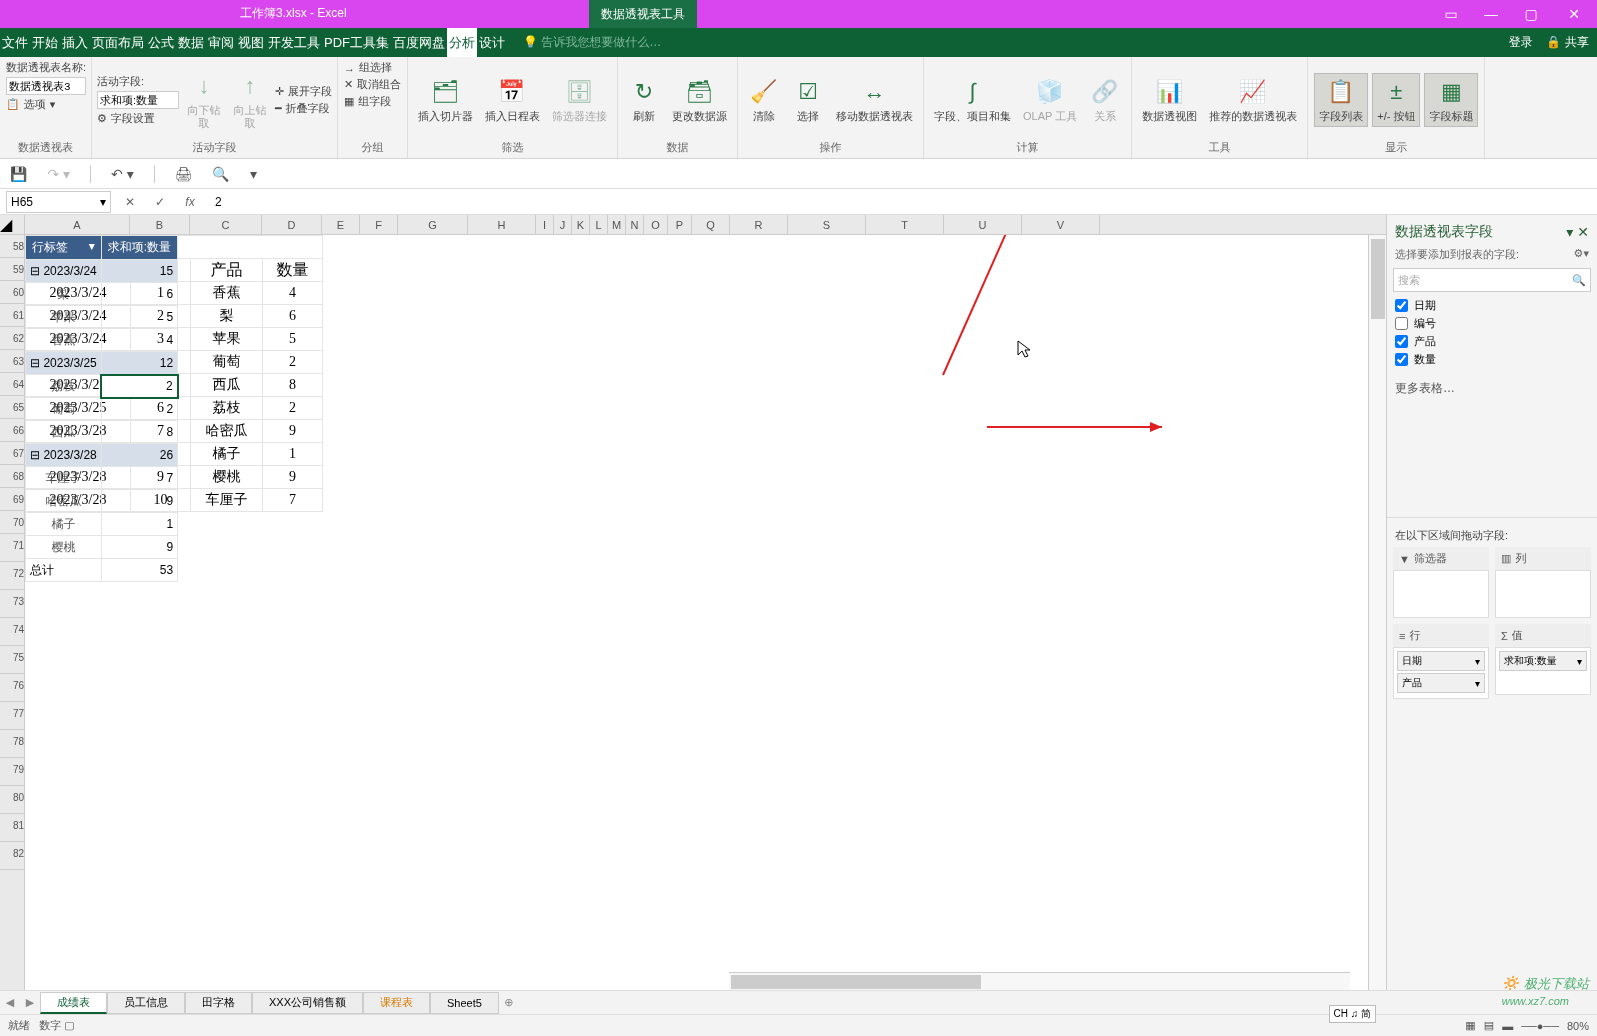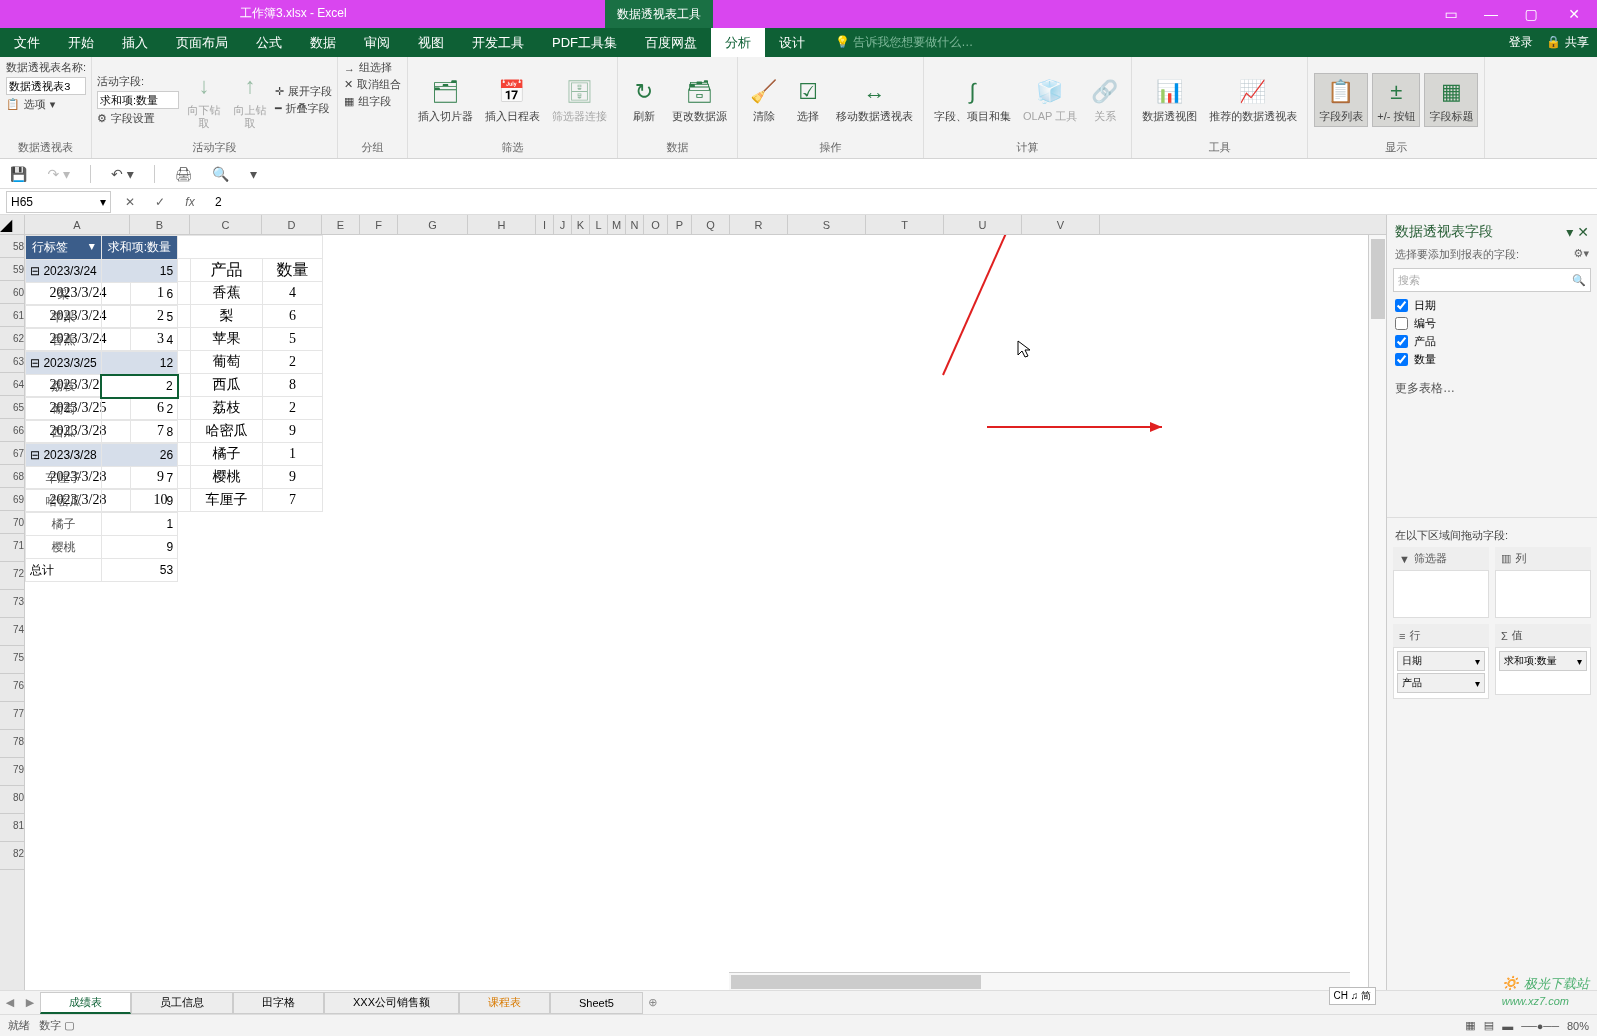--- a/index.html
+++ b/index.html
@@ -1,24 +1,24 @@
 <!DOCTYPE html>
 <html><head>
 <meta charset="utf-8">
 <style>
 *{box-sizing:border-box;margin:0;padding:0;font-family:"Microsoft YaHei",sans-serif}
 body{background:#fff;overflow:hidden;width:1597px;height:1036px;position:relative}
 .title-bar{height:28px;background:#d946ef;display:flex;align-items:center;color:#fff;font-size:12px;position:relative}
 .title-bar .doc-title{position:absolute;left:240px;top:5px;color:#fff}
-.title-bar .pt-tool{position:absolute;left:605px;background:#1a7044;height:28px;display:flex;align-items:center;padding:12px 12px}
+.title-bar .pt-tool{position:absolute;left:589px;background:#1a7044;height:28px;display:flex;align-items:center;padding:12px 12px}
 .title-bar .win-ctrl{position:absolute;right:0;display:flex}
 .title-bar .win-ctrl span{width:40px;height:28px;display:flex;align-items:center;justify-content:center;font-size:14px}
 .title-bar .win-ctrl .wx{width:46px}
 .menu-bar{height:29px;background:#0e6035;display:flex;color:#fff;font-size:13px;align-items:center;position:relative}
-.menu-bar .tab{padding:0 14px;height:29px;display:flex;align-items:center;cursor:pointer}
+.menu-bar .tab{padding:0 2px;height:29px;display:flex;align-items:center;cursor:pointer}
 .menu-bar .tab.active{background:#fff;color:#0e6035}
 .menu-bar .tellme{margin-left:16px;color:#7fb89a;font-size:12px;display:flex;align-items:center;gap:4px}
 .menu-bar .right{position:absolute;right:8px;display:flex;gap:14px;align-items:center;font-size:12px}
 .ribbon{height:102px;background:#f3f3f3;border-bottom:1px solid #d4d4d4;display:flex;font-size:11px;color:#444}
 .rgrp{border-right:1px solid #dedede;padding:3px 6px 0 6px;display:flex;flex-direction:column;justify-content:space-between;align-items:center}
 .rgrp .lbl{text-align:center;color:#666;font-size:11px;padding-bottom:3px}
 .rgrp .body{flex:1;display:flex;align-items:center;gap:4px}
 .vbtn{display:flex;flex-direction:column;align-items:center;gap:2px;padding:2px 4px;text-align:center;line-height:1.2;cursor:pointer}
 .vbtn .ic{width:32px;height:32px;display:flex;align-items:center;justify-content:center;font-size:22px;color:#2a7a46}
 .vbtn.disabled{opacity:.45}
@@ -64,30 +64,30 @@
 .pane .fields{padding:0 8px;display:flex;flex-direction:column;gap:3px;border-bottom:1px solid #ddd;padding-bottom:120px}
 .pane .fields label{display:flex;gap:6px;align-items:center;font-size:11px}
 .pane .areas-lbl{padding:10px 8px 4px;font-size:11px;color:#444}
 .pane .areas{display:flex;flex-wrap:wrap;padding:0 6px;gap:6px}
 .pane .area{width:96px;display:flex;flex-direction:column}
 .pane .area .ahdr{background:#eee;font-size:11px;padding:4px 6px;color:#555;display:flex;gap:4px;align-items:center}
 .pane .area .abody{background:#fff;border:1px solid #ddd;min-height:48px;padding:3px}
 .pane .chip{background:#f0f0f0;border:1px solid #ccc;font-size:10px;padding:2px 4px;margin-bottom:2px;display:flex;justify-content:space-between;align-items:center}
 .tabs-bar{height:24px;background:#f3f3f3;border-top:1px solid #ddd;display:flex;align-items:center;font-size:11px}
 .tabs-bar .navbtn{width:20px;text-align:center;color:#888}
-.sheet-tab{padding:0 28px;height:22px;display:flex;align-items:center;border:1px solid #ccc;background:#ededed;cursor:pointer}
+.sheet-tab{padding:0 16px;height:22px;display:flex;align-items:center;border:1px solid #ccc;background:#ededed;cursor:pointer}
 .sheet-tab.active{background:#fff;border-bottom:2px solid #0e6035;color:#0e6035}
 .sheet-tab.orange{color:#d87a00}
 .status-bar{height:22px;background:#f3f3f3;border-top:1px solid #ddd;display:flex;align-items:center;font-size:11px;color:#555;padding:0 8px;justify-content:space-between}
 .status-bar .rbox{display:flex;gap:8px;align-items:center}
 .arrow-red{position:absolute;pointer-events:none}
 .hscroll{position:absolute;bottom:0;right:18px;height:18px;left:704px;background:#f7f7f7;border-top:1px solid #ccc}
 .hscroll .tr{position:absolute;left:2px;top:2px;height:14px;width:250px;background:#ccc}
 .watermark{position:absolute;right:8px;bottom:28px;font-size:13px;color:#3aa860;opacity:.9;font-style:italic}
-.imebox{position:absolute;right:221px;bottom:31px;font-size:10px;border:1px solid #bbb;padding:1px 4px;background:#fff}
+.imebox{position:absolute;right:221px;bottom:13px;font-size:10px;border:1px solid #bbb;padding:1px 4px;background:#fff}
 </style>
 </head>
 <body>
 
 <div class="title-bar">
   <span class="doc-title">工作簿3.xlsx - Excel</span>
   <span class="pt-tool">数据透视表工具</span>
   <div class="win-ctrl">
     <span>▭</span>
     <span>—</span>

